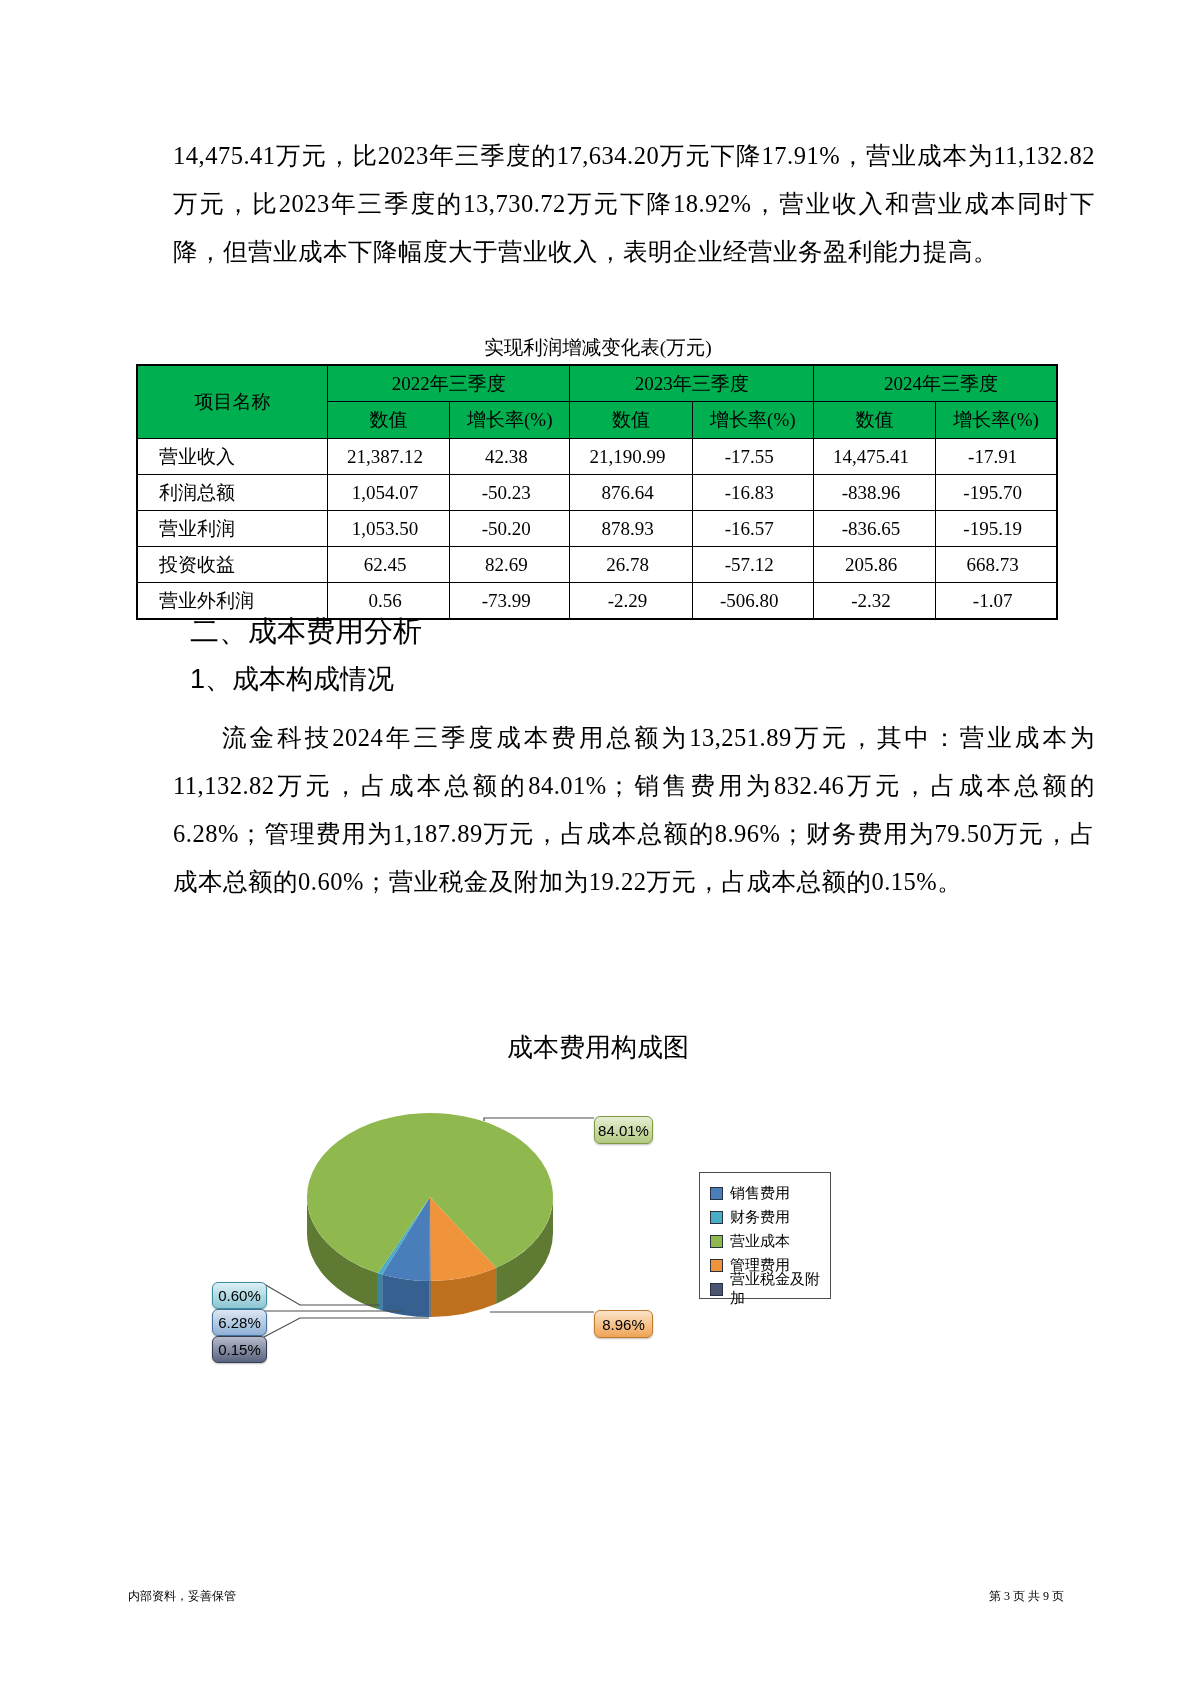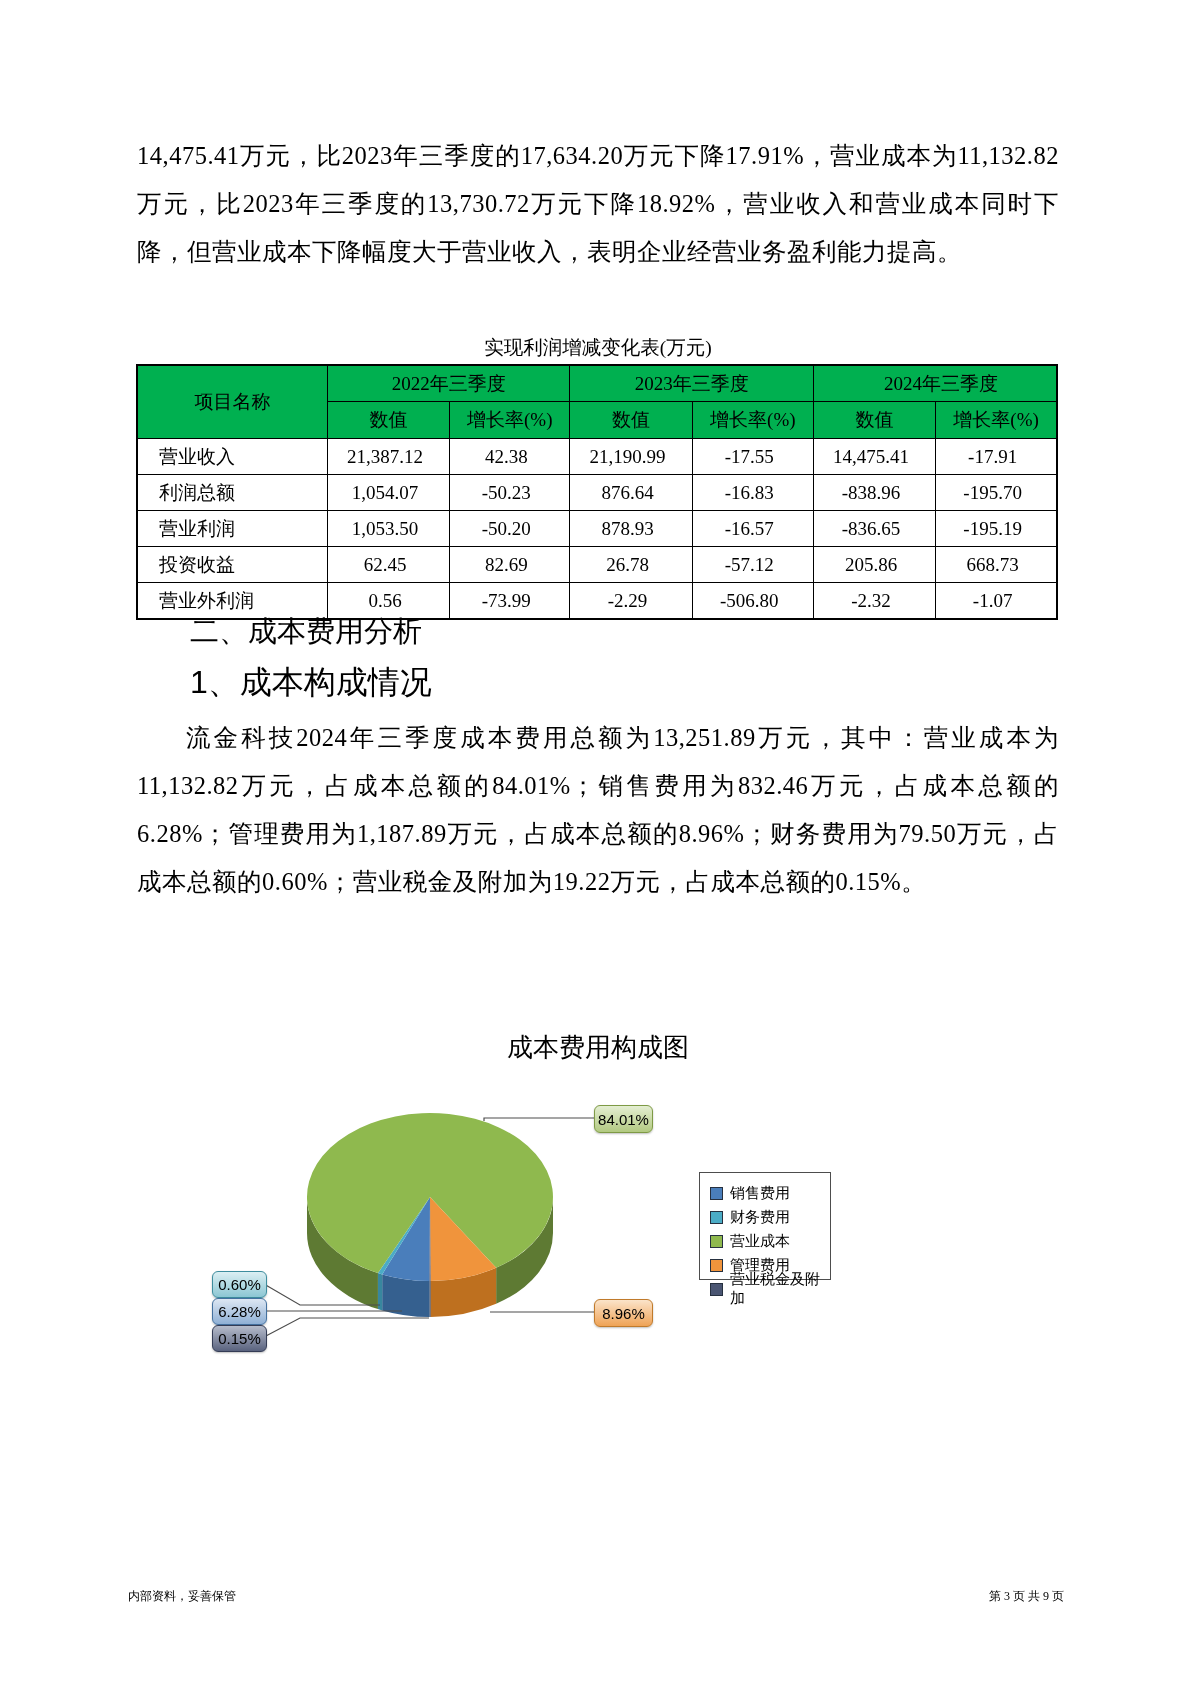--- a/index.html
+++ b/index.html
@@ -1,61 +1,62 @@
 <!DOCTYPE html>
 <html><head>
 <meta charset="utf-8">
 <style>
   html,body{margin:0;padding:0;}
   body{
     width:1191px;height:1684px;position:relative;background:#ffffff;color:#000;
     font-family:"Liberation Serif","DejaVu Serif",serif;overflow:hidden;
   }
-  .para{position:absolute;text-align:justify;font-size:24.5px;line-height:48px;letter-spacing:0.5px;}
+  .para{position:absolute;text-align:justify;font-size:24.5px;line-height:48px;letter-spacing:0.5px;margin-left:36px;}
   #intro-para{left:137px;top:132px;width:922px;}
   #cost-para{left:137px;top:714px;width:922px;text-indent:2em;}
 
   #table-title{position:absolute;left:137px;top:334px;width:922px;text-align:center;font-size:19.5px;}
 
   #profit-table{position:absolute;left:136px;top:364px;border-collapse:collapse;table-layout:fixed;
     width:922px;font-size:19px;}
   #profit-table th,#profit-table td{border:1px solid #000;overflow:hidden;white-space:nowrap;}
   #profit-table{border:2px solid #000;}
   #profit-table th{font-weight:normal;text-align:center;}
   .hdr{color:#000;}
   .period-row th{height:33px;}
   .sub-row th{height:34px;}
   .data-row td{height:33px;text-align:center;padding-right:8px;}
   .data-row td.item{text-align:left;padding-left:21px;}
 
   .h-bold{position:absolute;font-family:"Liberation Sans","DejaVu Sans",sans-serif;font-weight:normal;}
   #section-heading{left:190px;top:612px;font-size:29px;}
-  #subsection-heading{left:190px;top:661px;font-size:32px;}
+  #subsection-heading{left:190px;top:661px;font-size:27px;}
   #chart-title{left:137px;top:1030px;width:922px;text-align:center;font-size:26px;}
 
   #pie-svg{position:absolute;left:150px;top:1060px;}
 
   .callout{
     position:absolute;border-radius:6px;display:flex;align-items:center;justify-content:center;
     font-family:"Liberation Sans","DejaVu Sans",sans-serif;font-size:15px;color:#000;
     box-shadow:0 1px 2px rgba(0,0,0,0.25);
+    margin-top:11px;
   }
   #callout-green{left:594px;top:1105px;width:57px;height:26px;border:1.5px solid #7E9A45;
     background:linear-gradient(#e4eed2,#b2c981);}
   #callout-teal{left:212px;top:1271px;width:53px;height:25px;border:1.5px solid #3E8D9E;
     background:linear-gradient(#dbeff3,#8cc6d3);}
   #callout-blue{left:212px;top:1298px;width:53px;height:25px;border:1.5px solid #44719F;
     background:linear-gradient(#dde7f3,#8fb0d5);}
   #callout-navy{left:212px;top:1325px;width:53px;height:25px;border:1.5px solid #343C55;
     background:linear-gradient(#b6bccb,#59627e);}
   #callout-orange{left:594px;top:1299px;width:57px;height:26px;border:1.5px solid #C07A2B;
     background:linear-gradient(#fbe4ca,#efa356);}
 
   #legend-box{
-    position:absolute;left:699px;top:1172px;width:132px;height:108px;background:#fff;
+    position:absolute;left:699px;top:1172px;width:132px;height:127px;background:#fff;
     border:1.5px solid #4d4d4d;box-sizing:border-box;padding:8px 0 0 10px;
   }
   .legend-item{display:flex;align-items:center;height:24px;
     font-family:"Liberation Sans","DejaVu Sans",sans-serif;font-size:15px;}
   .legend-swatch{width:13px;height:13px;margin-right:7px;border:1px solid #26303f;box-sizing:border-box;flex:0 0 auto;}
 
   .footer-text{position:absolute;top:1588px;font-size:12px;}
   #footer-left{left:128px;}
   #footer-right{right:127px;}
 </style>

